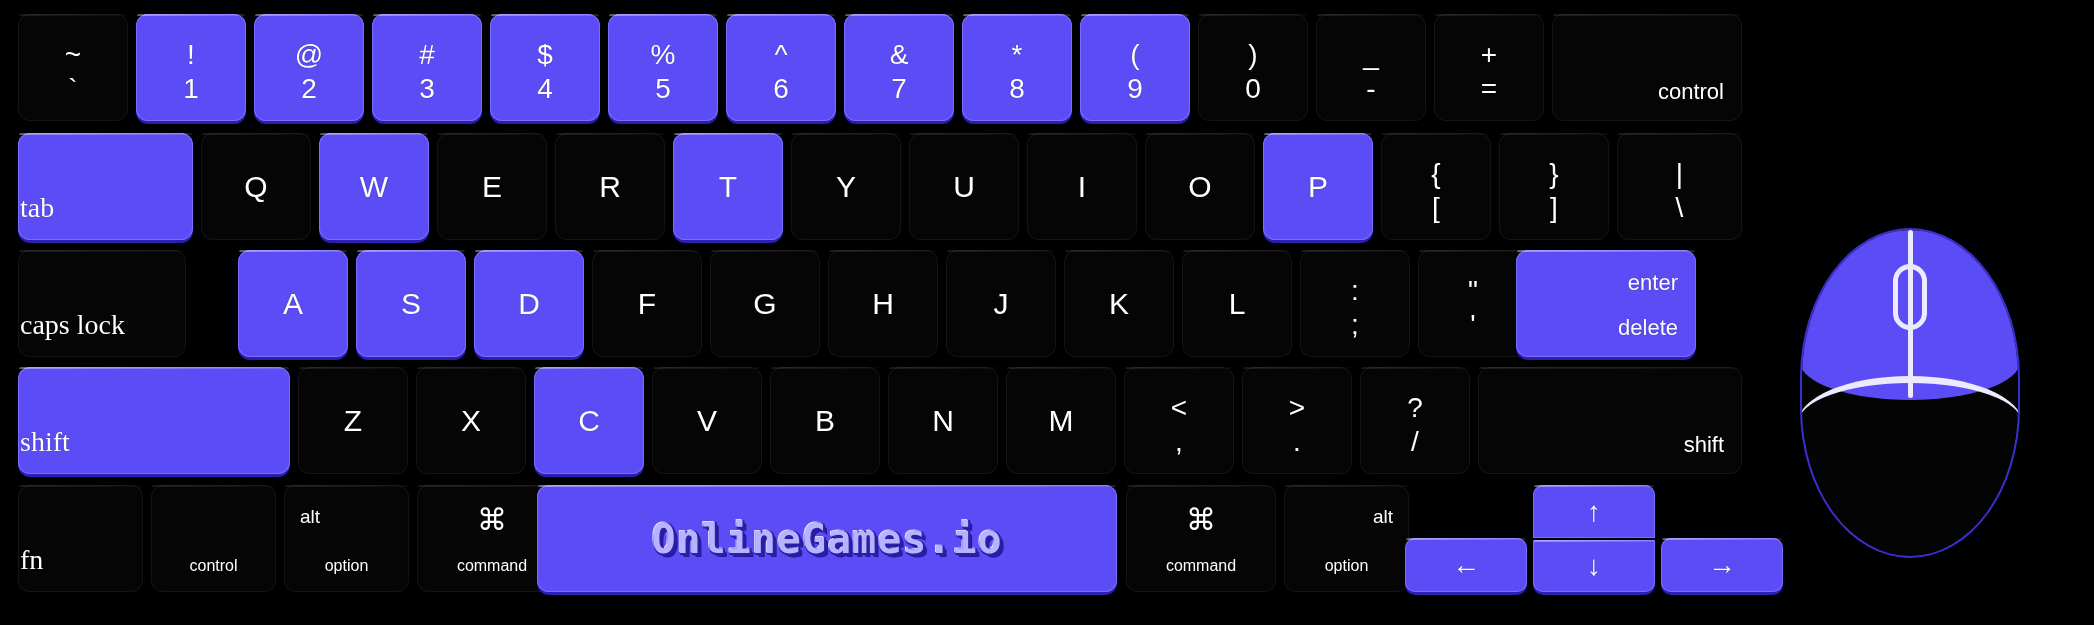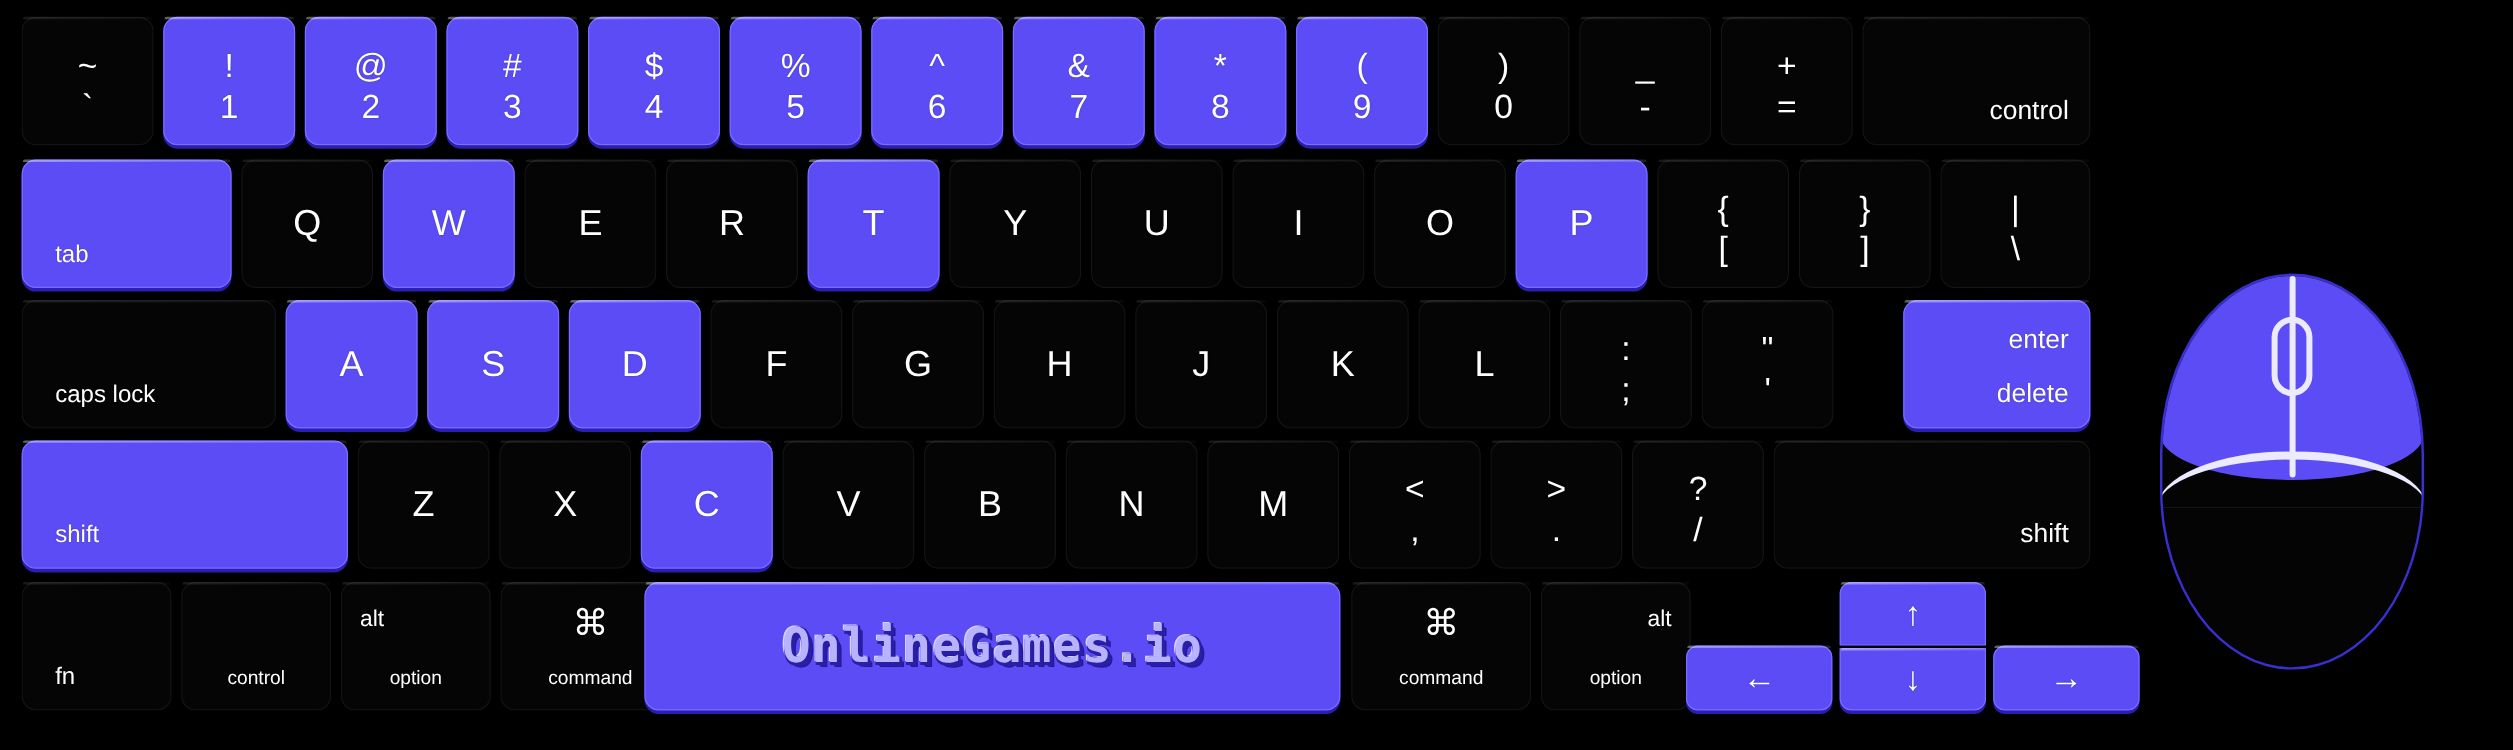--- a/index.html
+++ b/index.html
@@ -42,21 +42,21 @@
     white-space:nowrap;pointer-events:none;
     text-shadow:0 0 1px rgba(0,0,0,.5);
   }
   
   .lbl.c{left:0;right:0;top:50%;transform:translateY(-50%);text-align:center;font-size:30px;}
   
   .lbl.u{left:0;right:0;top:27px;text-align:center;font-size:28px;}
   
   .lbl.d{left:0;right:0;top:61px;text-align:center;font-size:28px;}
   
-  .lbl.bl{left:28px;bottom:18px;font-size:20px;}
+  .lbl.bl{left:2px;bottom:18px;font-size:28px;font-family:Liberation Serif, serif;}
   
   .lbl.br{right:18px;bottom:18px;font-size:22px;}
   
   .lbl.tr{right:18px;top:22px;font-size:22px;}
   
   .lbl.tl{left:16px;top:22px;font-size:19px;}
   
   .lbl.bc{left:0;right:0;bottom:18px;text-align:center;font-size:16px;}
   
   .lbl.tc{left:0;right:0;top:20px;text-align:center;font-size:30px;}
@@ -214,21 +214,21 @@
           <span class="lbl u">}</span>
           <span class="lbl d">]</span>
         </div>
       <div class="key" style="left:1617px;width:125px">
           <span class="lbl u">|</span>
           <span class="lbl d">\</span>
         </div>
     </div>
 
     <div class="krow" style="top:250px">
-      <div class="key" style="left:18px;width:212px">
+      <div class="key" style="left:18px;width:168px">
           <span class="lbl bl">caps lock</span>
         </div>
       <div class="key hl" style="left:238px;width:110px">
           <span class="lbl c">A</span>
         </div>
       <div class="key hl" style="left:356px;width:110px">
           <span class="lbl c">S</span>
         </div>
       <div class="key hl" style="left:474px;width:110px">
           <span class="lbl c">D</span>
@@ -252,21 +252,21 @@
           <span class="lbl c">L</span>
         </div>
       <div class="key" style="left:1300px;width:110px">
           <span class="lbl u">:</span>
           <span class="lbl d">;</span>
         </div>
       <div class="key" style="left:1418px;width:110px">
           <span class="lbl u">"</span>
           <span class="lbl d">'</span>
         </div>
-      <div class="key hl" style="left:1586px;width:156px">
+      <div class="key hl" style="left:1516px;width:180px">
           <span class="lbl tr">enter</span>
           <span class="lbl br">delete</span>
         </div>
     </div>
 
     <div class="krow" style="top:367px">
       <div class="key hl" style="left:18px;width:272px">
           <span class="lbl bl">shift</span>
         </div>
       <div class="key" style="left:298px;width:110px">

